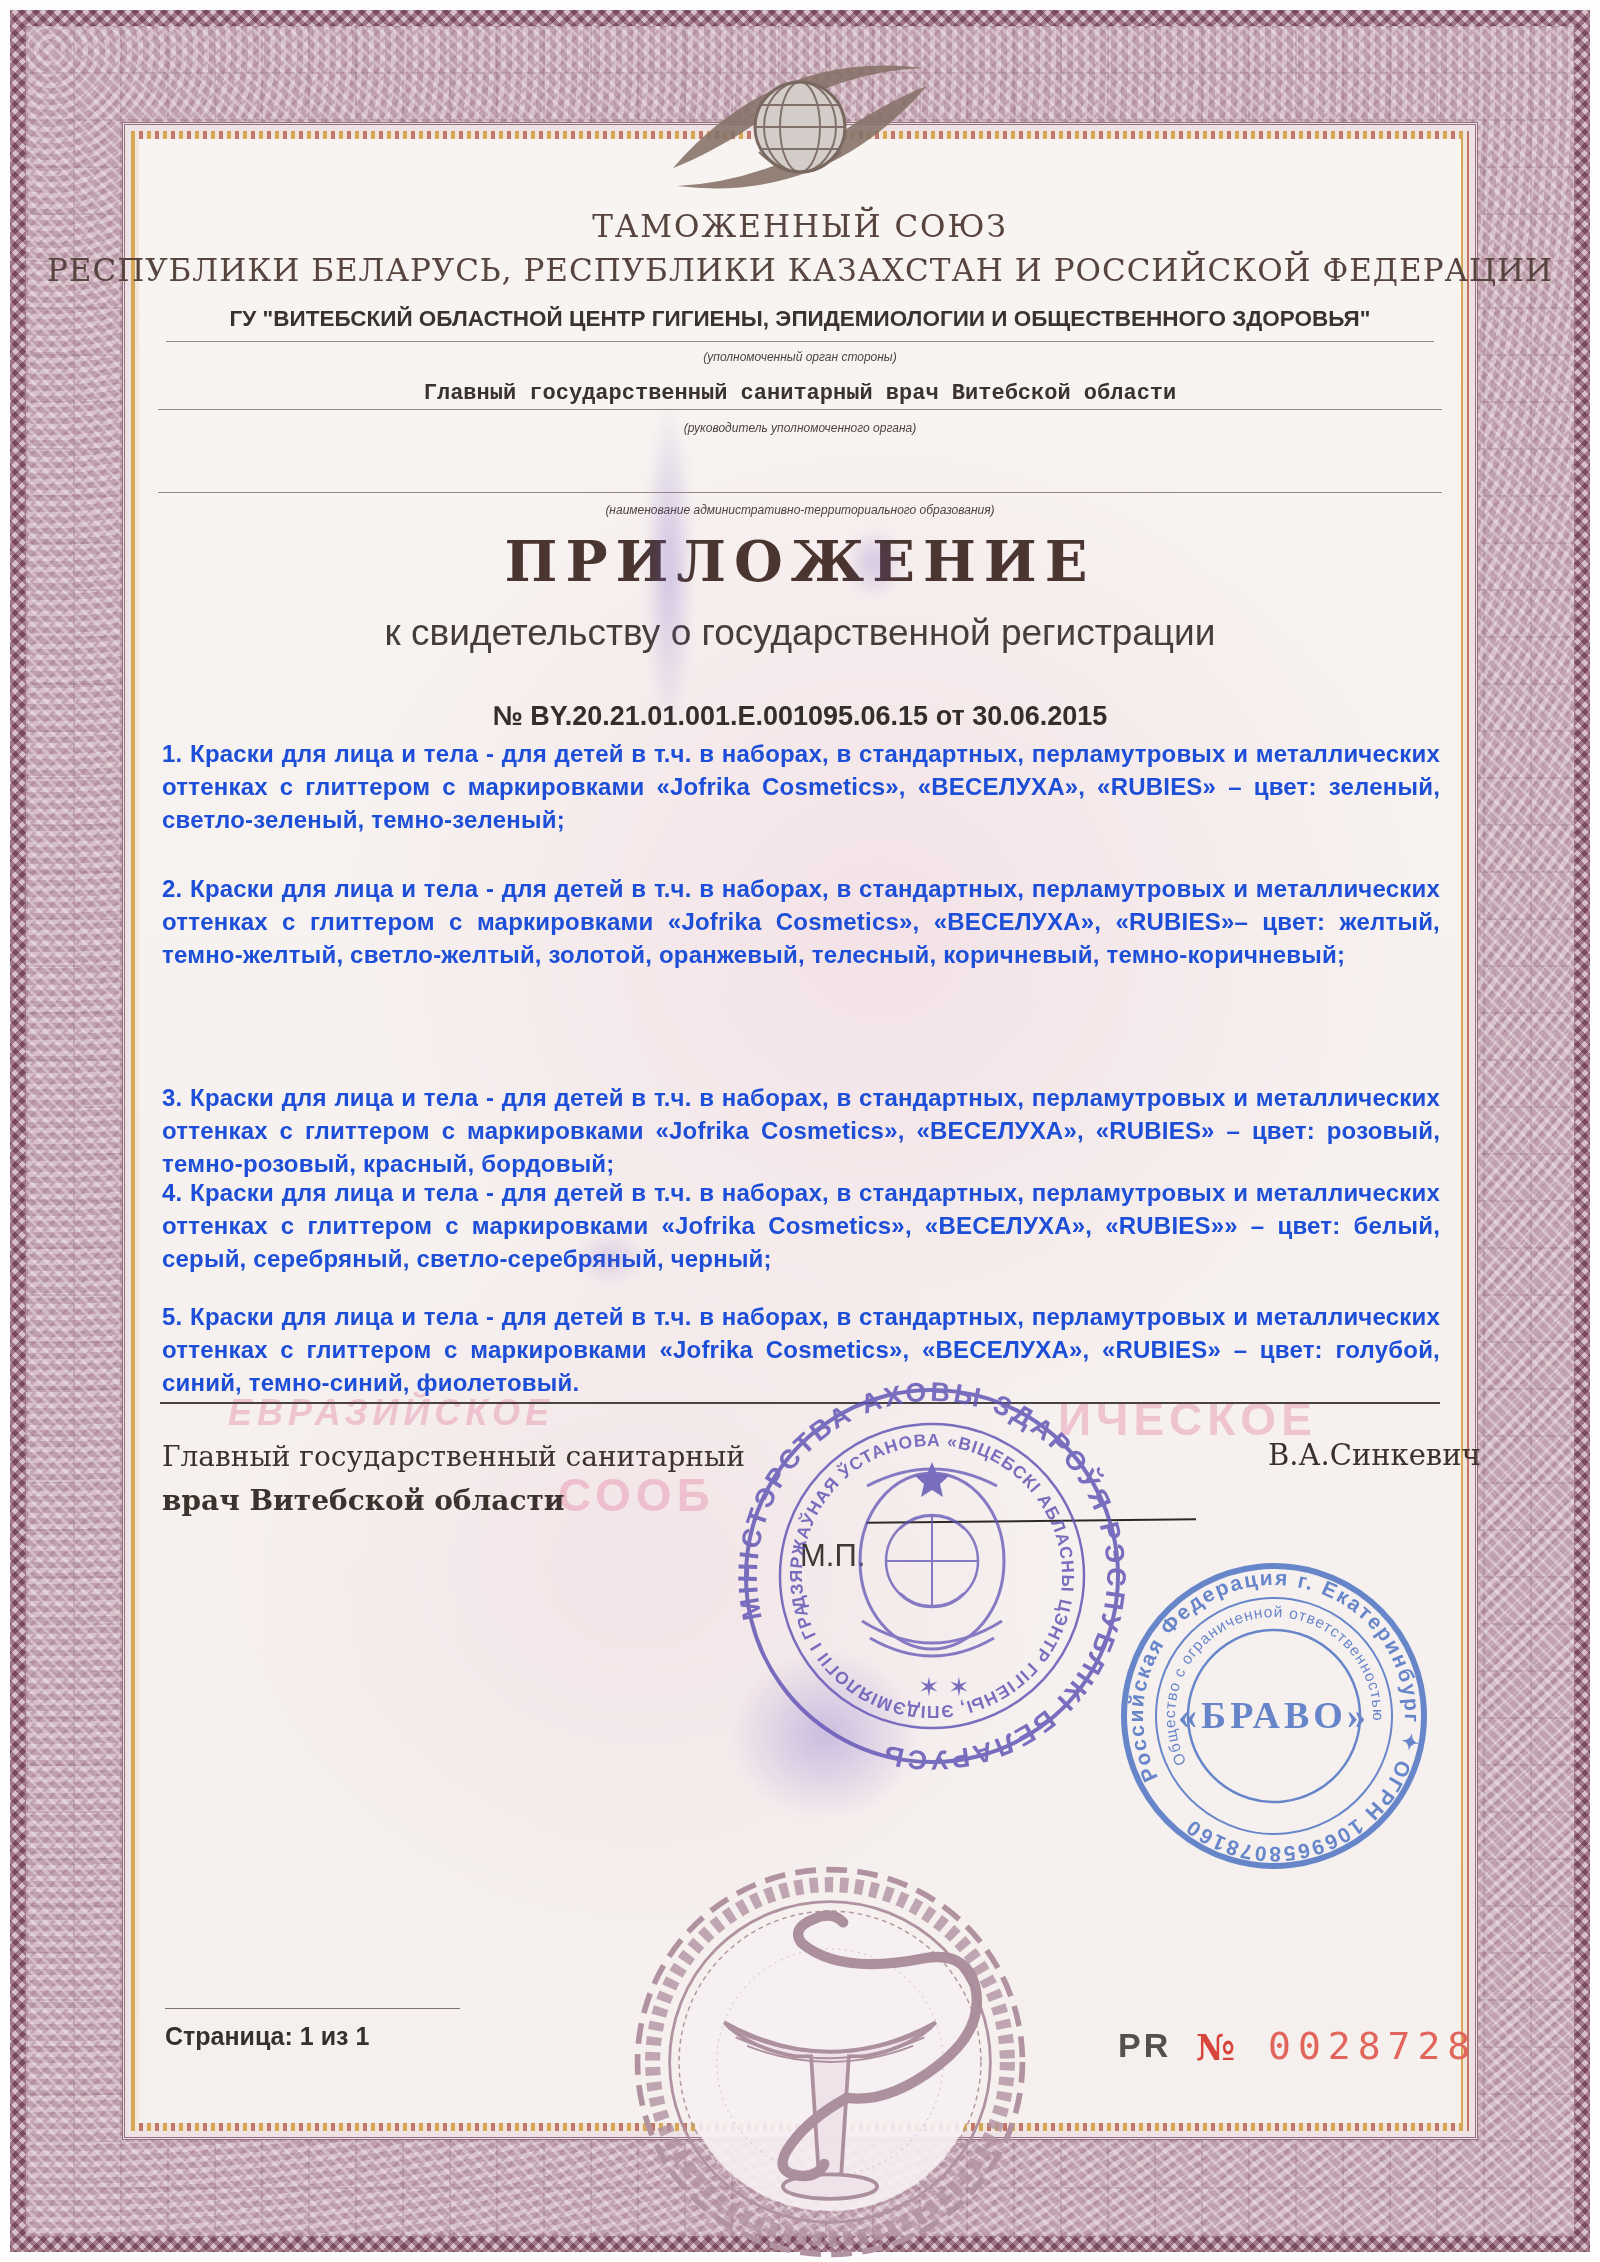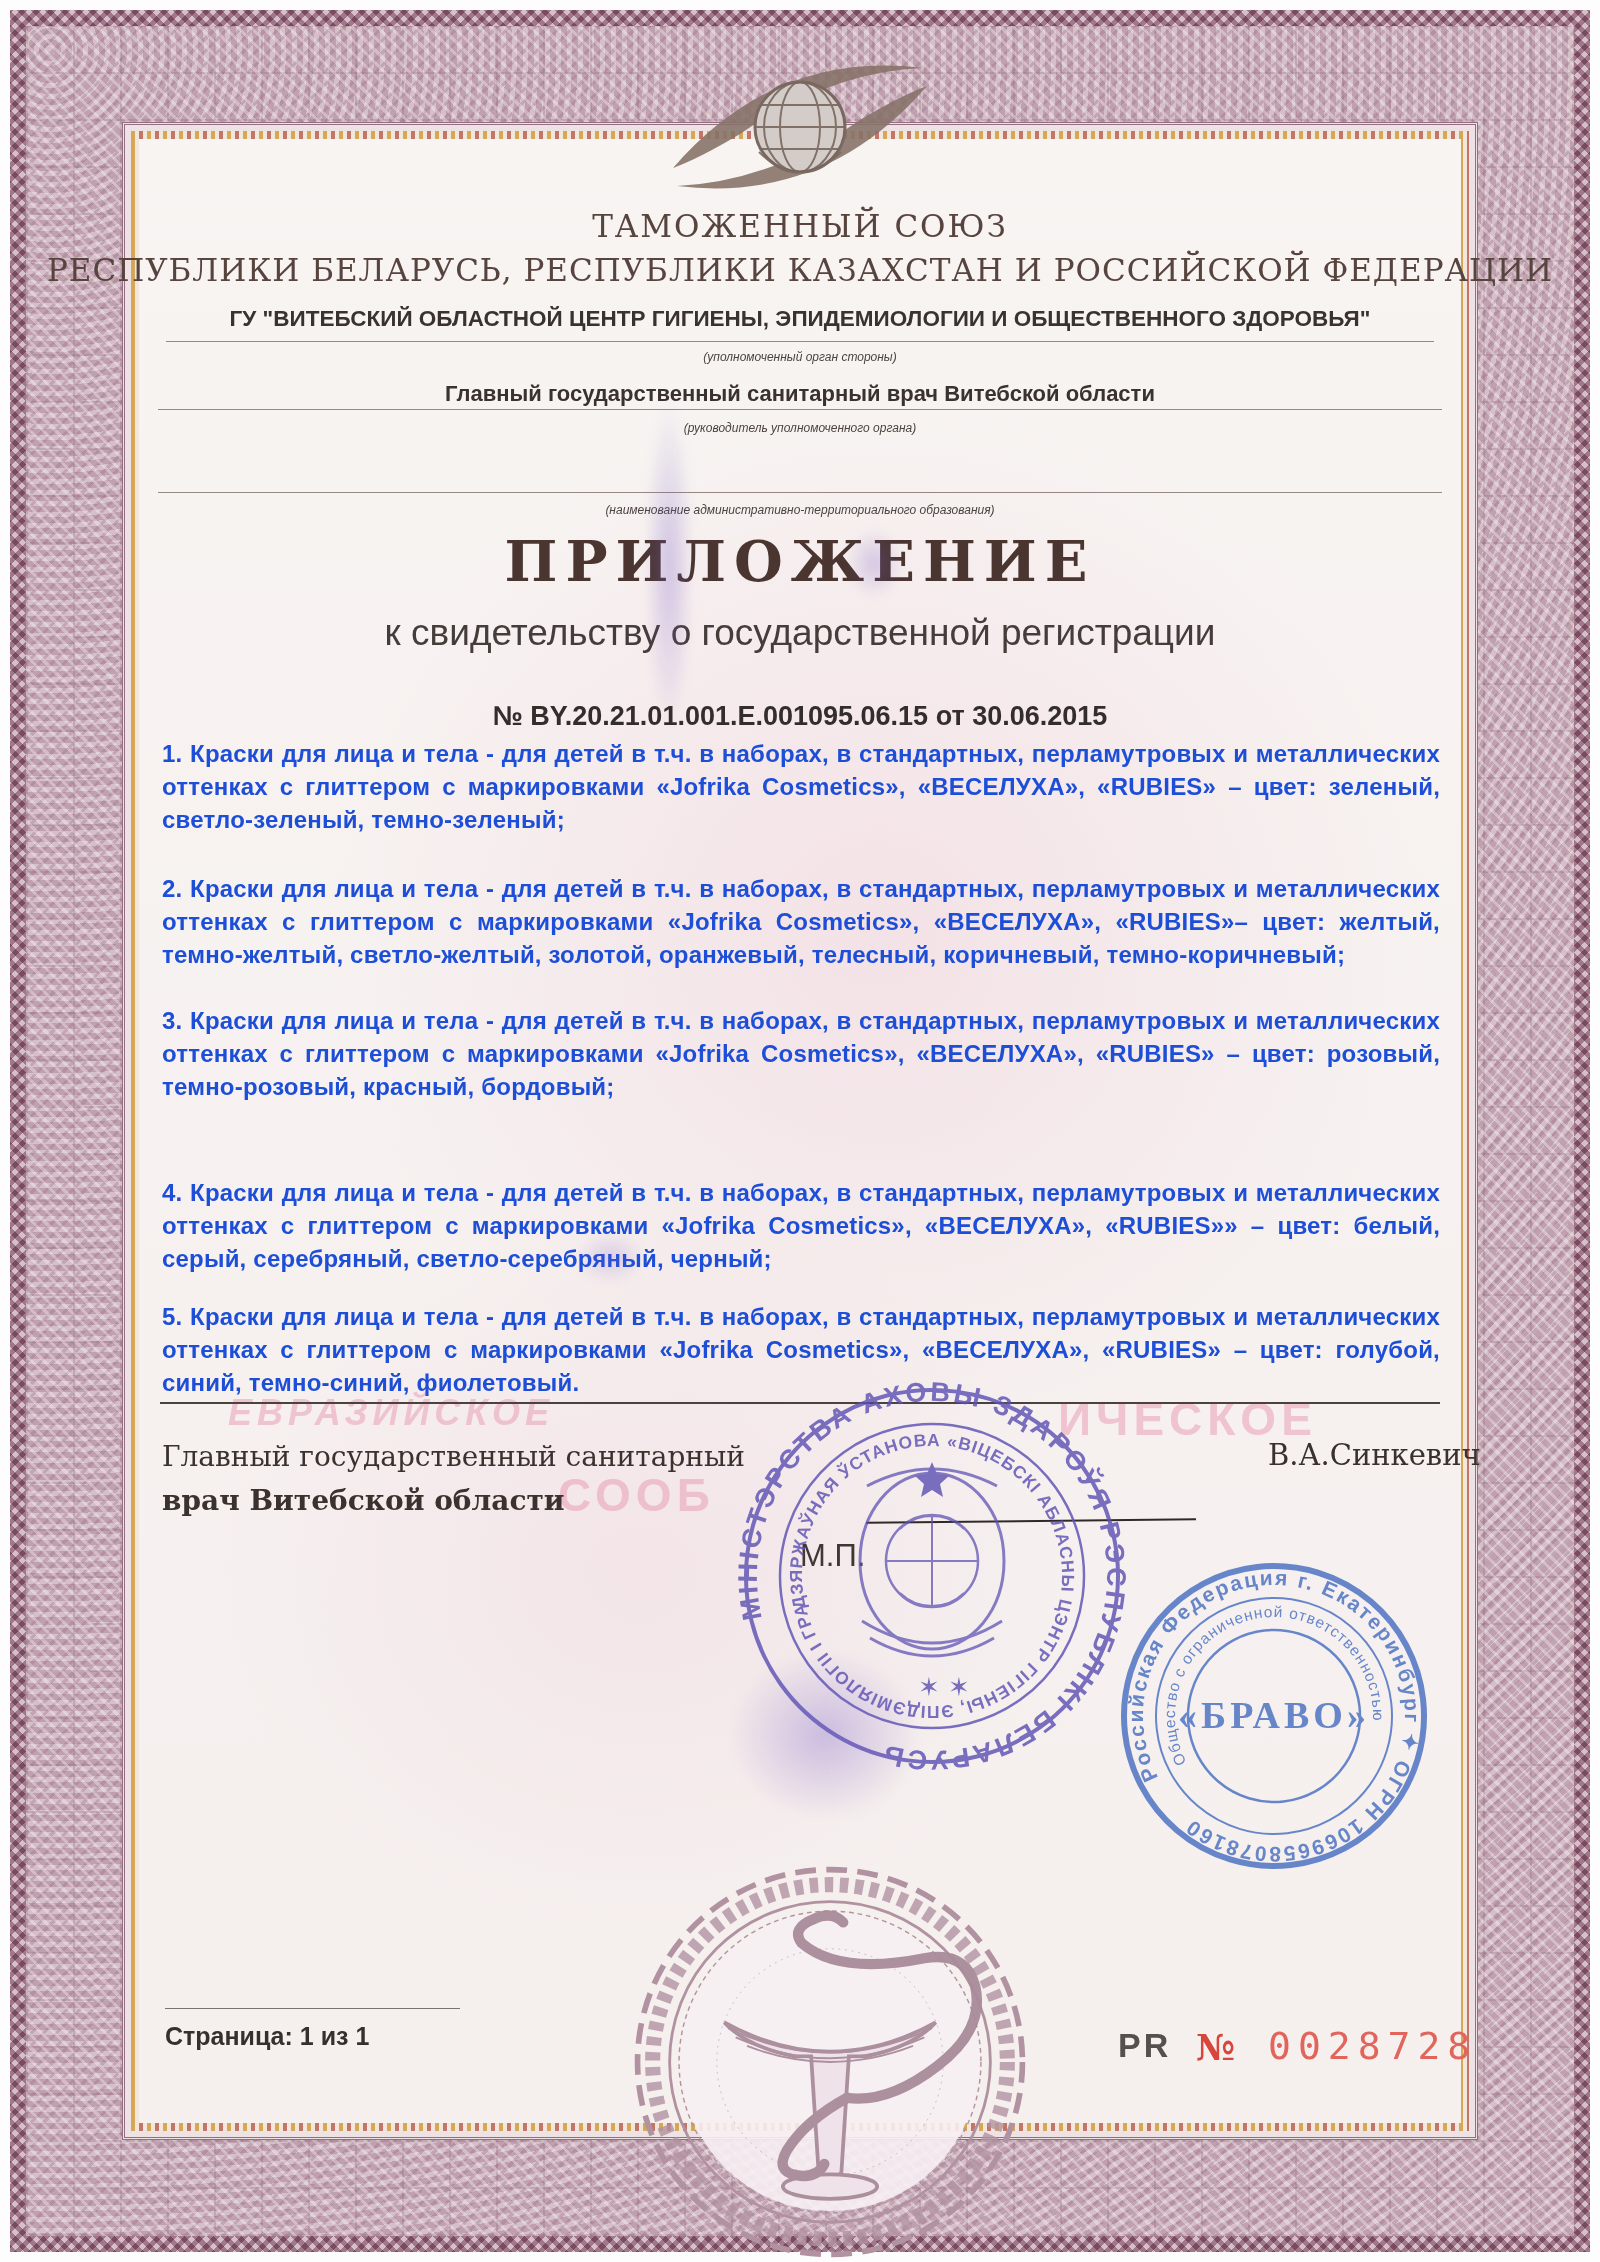--- a/index.html
+++ b/index.html
@@ -78,33 +78,33 @@
       <path d="M104,110 Q145,150 186,110"></path>
     </g>
     <circle cx="145" cy="85" r="45" fill="#6f5f57" opacity="0.25"></circle>
   </svg>
 
   <div class="c serif hdr-caps" style="top:208px;font-size:31px;letter-spacing:2px;">ТАМОЖЕННЫЙ СОЮЗ</div>
   <div class="c serif hdr-caps" style="top:252px;font-size:31px;">РЕСПУБЛИКИ БЕЛАРУСЬ, РЕСПУБЛИКИ КАЗАХСТАН И РОССИЙСКОЙ ФЕДЕРАЦИИ</div>
   <div class="c boldline" style="top:306px;font-size:22.5px;">ГУ "ВИТЕБСКИЙ ОБЛАСТНОЙ ЦЕНТР ГИГИЕНЫ, ЭПИДЕМИОЛОГИИ И ОБЩЕСТВЕННОГО ЗДОРОВЬЯ"</div>
   <div class="hr-thin" style="left:166px;width:1268px;top:341px;"></div>
   <div class="c caption" style="top:350px;">(уполномоченный орган стороны)</div>
-  <div class="c boldline" style="top:381px;font-size:22px;">Главный государственный санитарный врач Витебской области</div>
+  <div class="c boldline" style="top:381px;font-size:22px;font-family:Liberation Mono, monospace;">Главный государственный санитарный врач Витебской области</div>
   <div class="hr-thin" style="left:158px;width:1284px;top:409px;"></div>
   <div class="c caption" style="top:421px;">(руководитель уполномоченного органа)</div>
   <div class="hr-thin" style="left:158px;width:1284px;top:492px;"></div>
   <div class="c caption" style="top:503px;">(наименование административно-территориального образования)</div>
 
   <div class="c serif" style="top:528px;font-size:56px;font-weight:bold;letter-spacing:8px;color:#4a3530;">ПРИЛОЖЕНИЕ</div>
   <div class="c" style="top:612px;font-size:37px;color:#453d3a;">к свидетельству о государственной регистрации</div>
   <div class="c" style="top:701px;font-size:27px;font-weight:bold;color:#332e2b;">№ BY.20.21.01.001.Е.001095.06.15   от 30.06.2015</div>
 
   <div class="para" style="top:737px;">1. Краски для лица и тела - для детей в т.ч. в наборах, в стандартных, перламутровых и металлических оттенках с глиттером с маркировками «Jofrika Cosmetics», «ВЕСЕЛУХА», «RUBIES» – цвет: зеленый, светло-зеленый, темно-зеленый;</div>
   <div class="para" style="top:872px;">2. Краски для лица и тела - для детей в т.ч. в наборах, в стандартных, перламутровых и металлических оттенках с глиттером с маркировками «Jofrika Cosmetics», «ВЕСЕЛУХА», «RUBIES»– цвет: желтый, темно-желтый, светло-желтый, золотой, оранжевый, телесный, коричневый, темно-коричневый;</div>
-  <div class="para" style="top:1004px;">3. Краски для лица и тела - для детей в т.ч. в наборах, в стандартных, перламутровых и металлических оттенках с глиттером с маркировками «Jofrika Cosmetics», «ВЕСЕЛУХА», «RUBIES»  – цвет:  розовый, темно-розовый, красный, бордовый;</div>
+  <div class="para" style="top:1081px;">3. Краски для лица и тела - для детей в т.ч. в наборах, в стандартных, перламутровых и металлических оттенках с глиттером с маркировками «Jofrika Cosmetics», «ВЕСЕЛУХА», «RUBIES»  – цвет:  розовый, темно-розовый, красный, бордовый;</div>
   <div class="para" style="top:1176px;">4. Краски для лица и тела - для детей в т.ч. в наборах, в стандартных, перламутровых и металлических оттенках с глиттером с маркировками «Jofrika Cosmetics», «ВЕСЕЛУХА», «RUBIES»»  – цвет: белый, серый, серебряный, светло-серебряный, черный;</div>
   <div class="para" style="top:1300px;">5. Краски для лица и тела - для детей в т.ч. в наборах, в стандартных, перламутровых и металлических оттенках с глиттером с маркировками «Jofrika Cosmetics», «ВЕСЕЛУХА», «RUBIES»  – цвет: голубой, синий, темно-синий, фиолетовый.</div>
   <div class="hr" style="left:160px;width:1280px;top:1402px;border-color:#4a423e;"></div>
 
   <div class="abs serif" style="left:162px;top:1440px;font-size:28px;color:#3b312d;">Главный государственный санитарный</div>
   <div class="abs serif" style="left:162px;top:1484px;font-size:28px;color:#3b312d;font-weight:bold;">врач Витебской области</div>
   <div class="abs serif" style="left:1236px;top:1438px;font-size:29px;color:#3a302c;margin-left:32px;">В.А.Синкевич</div>
   <div class="abs" style="left:866px;top:1520px;width:330px;border-top:2px solid #2f2a26;transform:rotate(-0.6deg);"></div>
   <div class="abs" style="left:800px;top:1538px;font-size:31px;color:#3d3834;">М.П.</div>
 

